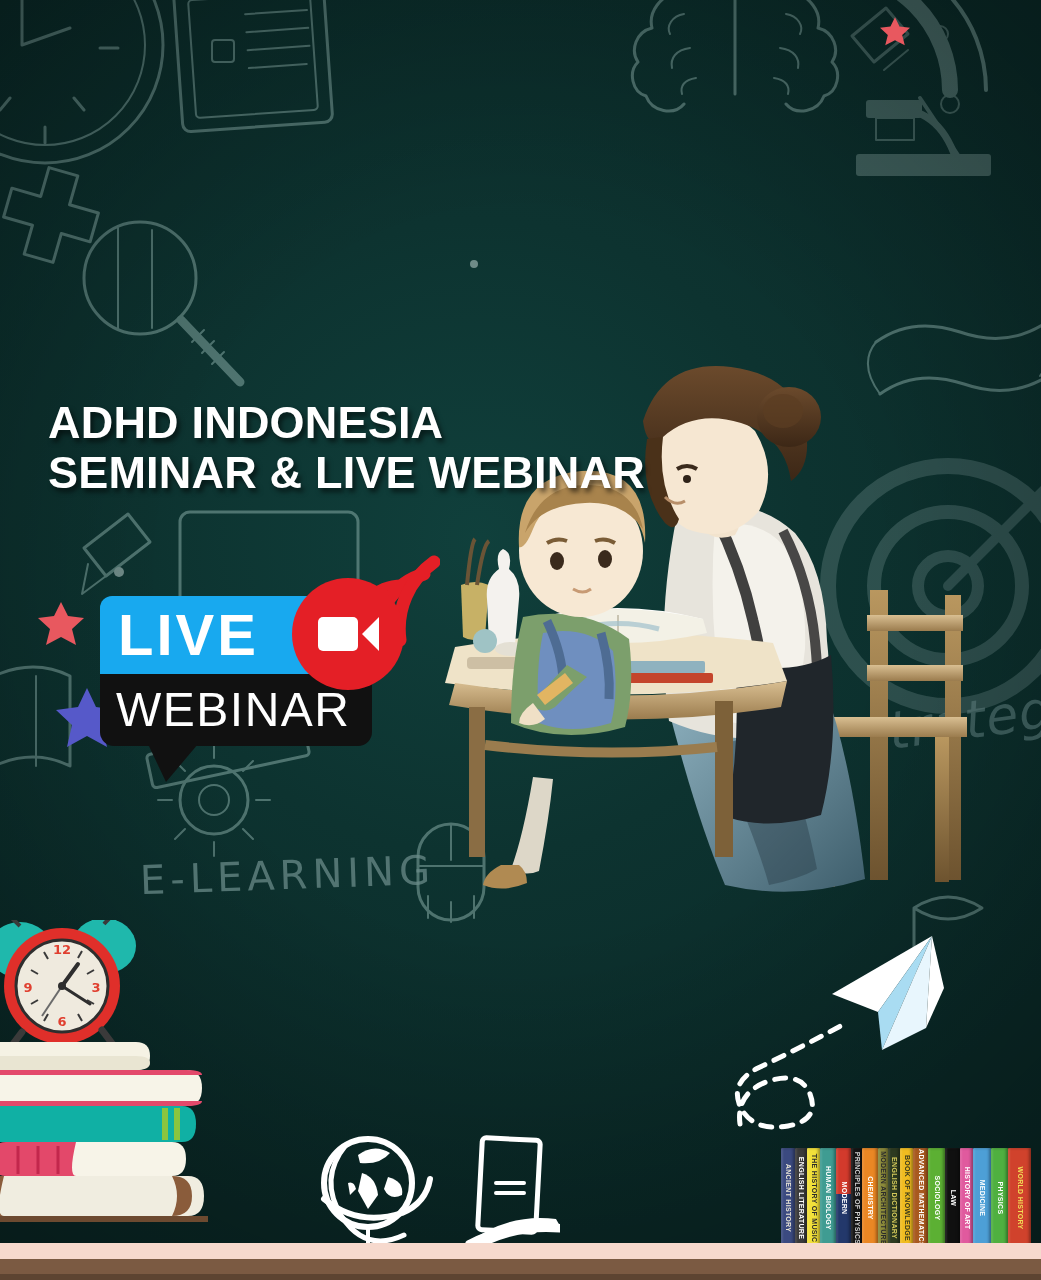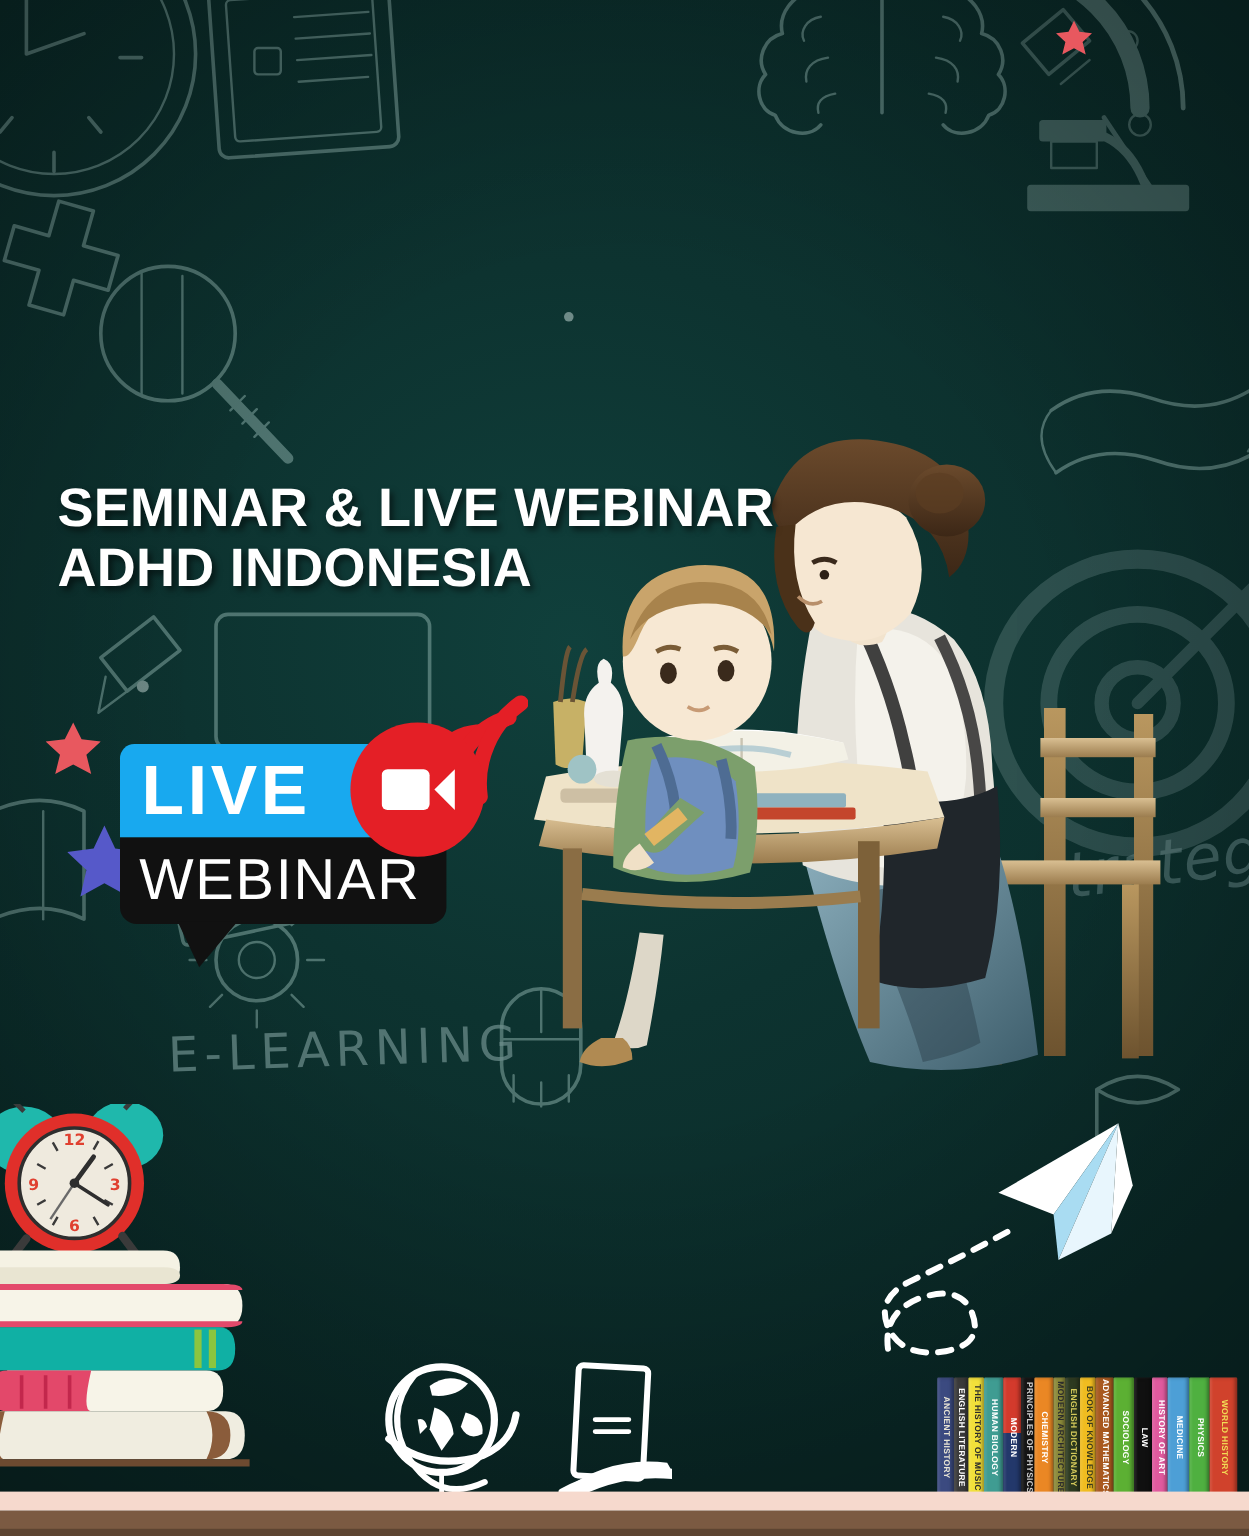--- a/index.html
+++ b/index.html
@@ -50,21 +50,21 @@
     letter-spacing: .2px;
     line-height: 1.12;
     text-shadow: 3px 4px 5px rgba(0,0,0,.55);
     white-space: nowrap;
   }
 
   
   .badge {
     position: absolute;
     left: 96px;
-    top: 580px;
+    top: 556px;
     width: 350px;
     height: 230px;
     z-index: 32;
   }
   .badge-live-bar {
     position: absolute;
     left: 4px;
     top: 40px;
     width: 272px;
     height: 78px;
@@ -508,22 +508,22 @@
         <ellipse cx="190" cy="194" rx="7" ry="9" fill="#3a2a1c"></ellipse>
         <path d="M132 178 q10 -6 20 -2 M180 176 q10 -4 20 2" stroke="#7a5c36" stroke-width="4" fill="none"></path>
         <path d="M158 224 q10 6 18 0" stroke="#c79a74" stroke-width="3" fill="none"></path>
       </g>
 
       <path d="M122 330 l28 -22 l8 10 l-28 22 z" fill="#e2b562"></path>
     </svg>
   </div>
 
   <div class="title-block">
+    <div class="title-line">ADHD INDONESIA</div>
     <div class="title-line">SEMINAR &amp; LIVE WEBINAR</div>
-    <div class="title-line">ADHD INDONESIA</div>
   </div>
 
   <svg class="star" style="left:38px; top:600px;" width="46" height="46" viewBox="0 0 46 46">
     <path d="M23 2 L30 16 L46 18 L34 29 L38 45 L23 37 L8 45 L12 29 L0 18 L16 16 Z" fill="#e8585f"></path>
   </svg>
   <svg class="star" style="left:56px; top:686px;" width="62" height="62" viewBox="0 0 62 62">
     <path d="M31 2 L40 21 L62 24 L46 39 L51 61 L31 50 L11 61 L16 39 L0 24 L22 21 Z" fill="#5659c9"></path>
   </svg>
   <svg class="star" style="left:880px; top:16px;" width="30" height="30" viewBox="0 0 46 46">
     <path d="M23 2 L30 16 L46 18 L34 29 L38 45 L23 37 L8 45 L12 29 L0 18 L16 16 Z" fill="#e8585f"></path>

